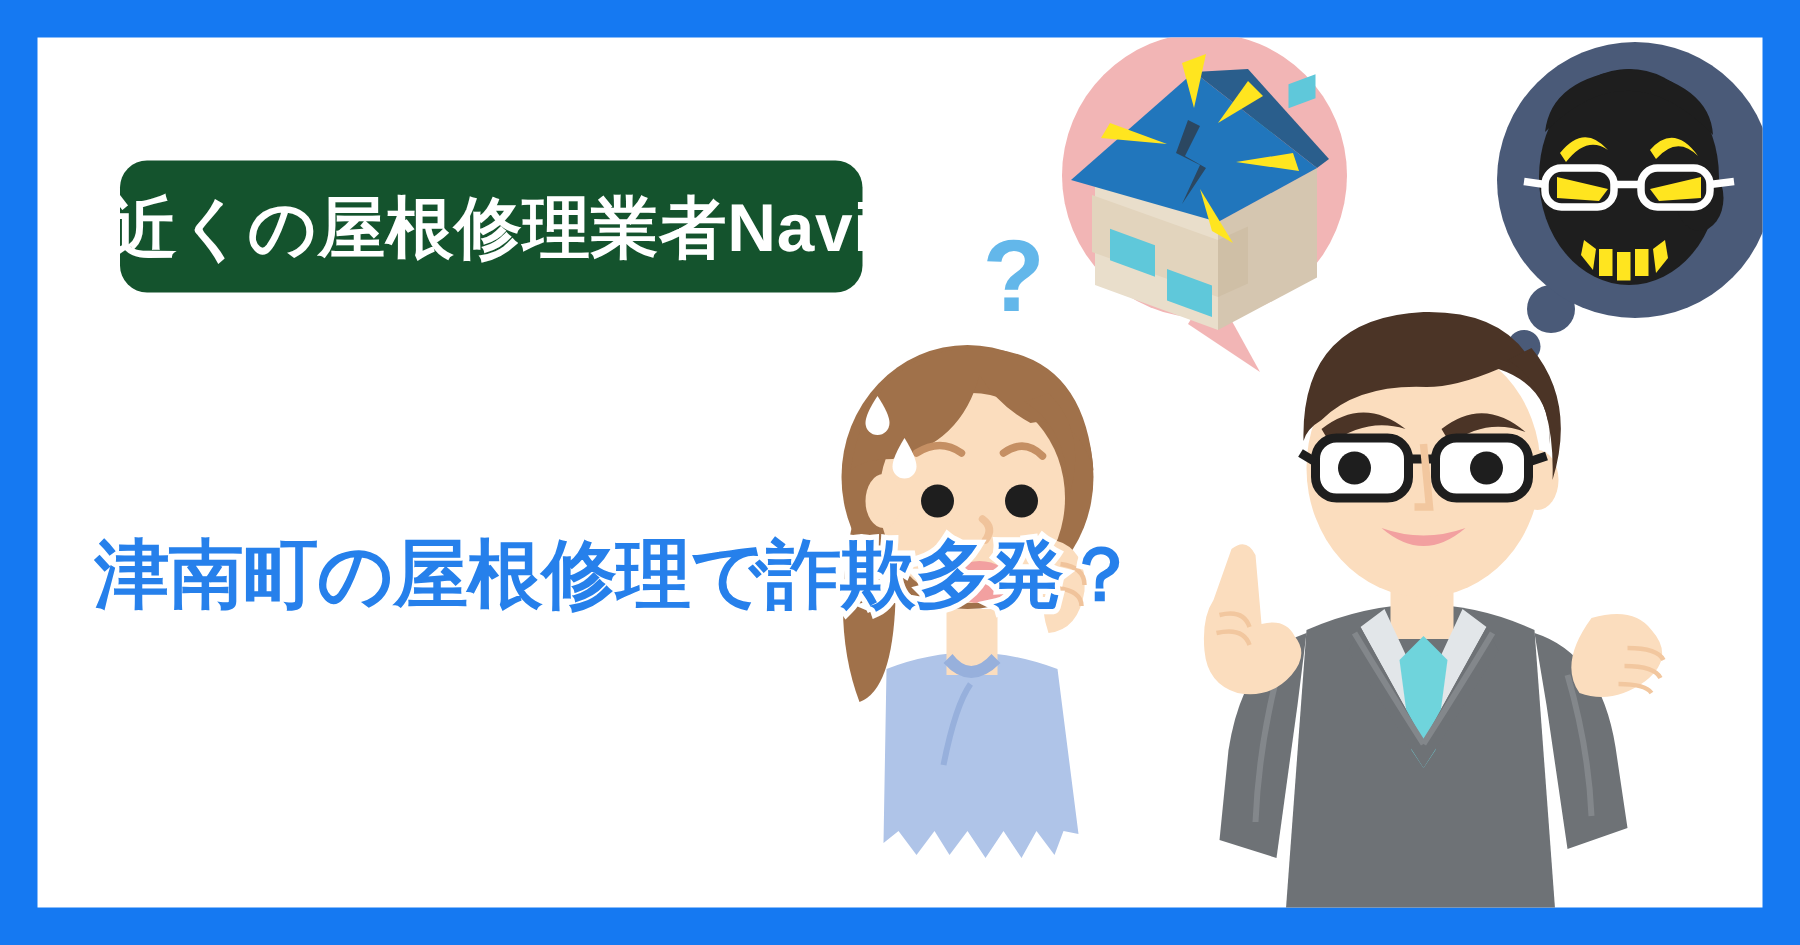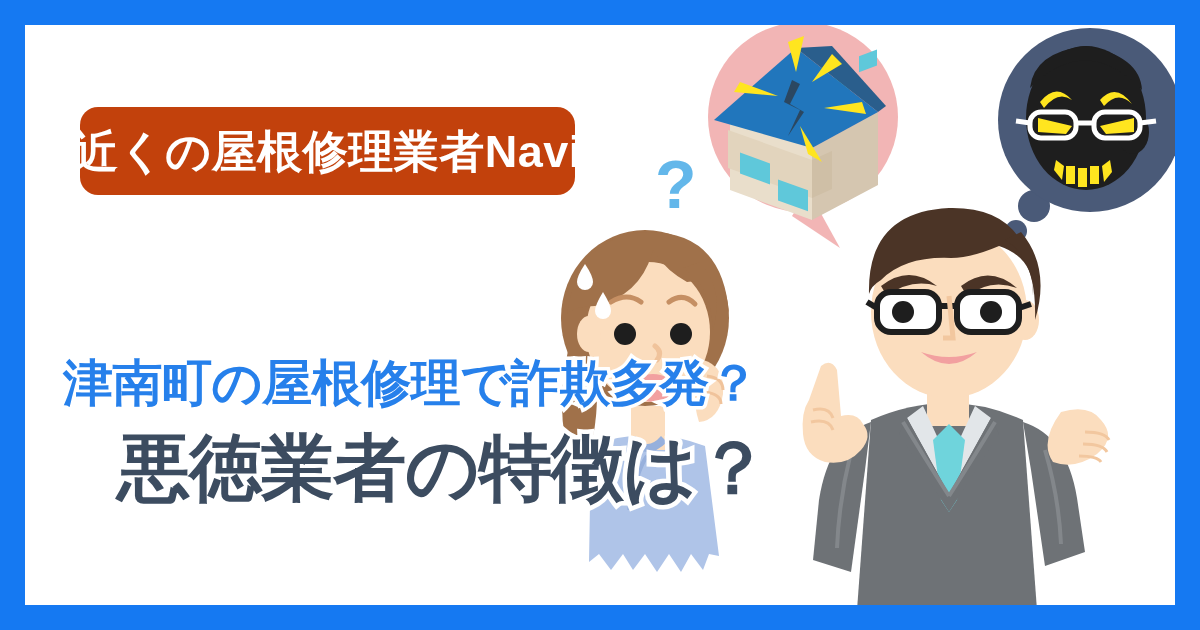--- a/index.html
+++ b/index.html
@@ -25,21 +25,21 @@
     overflow: hidden;
   }
 
   
   .badge {
     position: absolute;
     left: 55px;
     top: 82px;
     width: 495px;
     height: 88px;
-    background: #c2410c;
+    background: #14532d;
     border-radius: 18px;
     display: flex;
     align-items: center;
     justify-content: center;
   }
   .badge-label {
     color: #ffffff;
     font-size: 45px;
     font-weight: bold;
     letter-spacing: 0.5px;
@@ -268,17 +268,16 @@
       </svg>
     </div>
 
     <div class="badge">
       <span class="badge-label">近くの屋根修理業者Navi</span>
     </div>
     <div class="qmark">?</div>
 
     <div class="headline">
       <div class="line1">津南町の屋根修理で詐欺多発？</div>
-      <div class="line2">悪徳業者の特徴は？</div>
     </div>
 
   </div>
 </div>
 
 </body></html>

